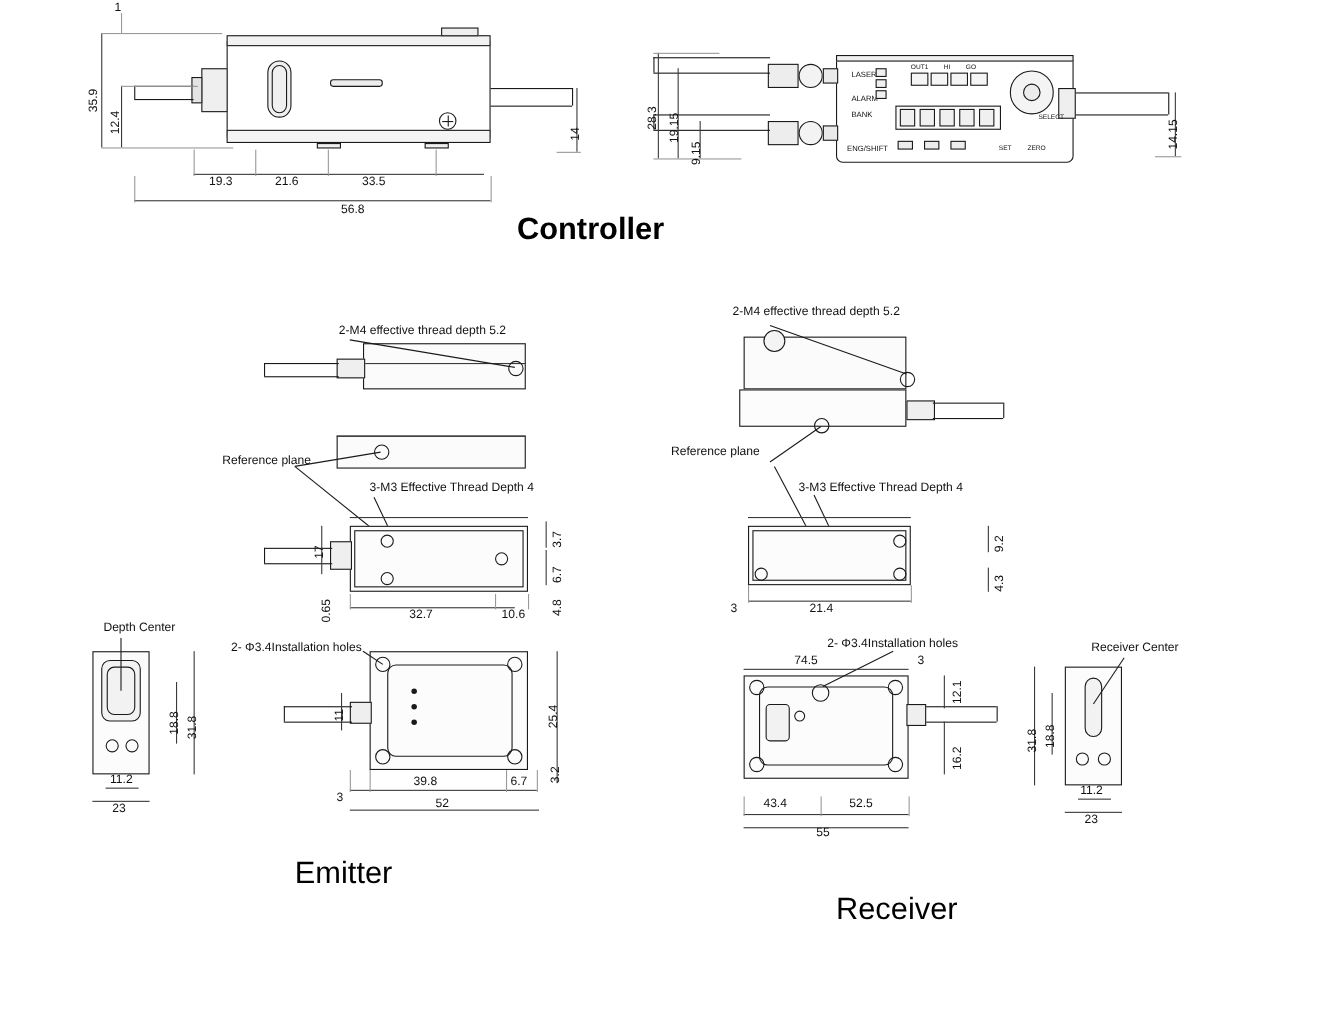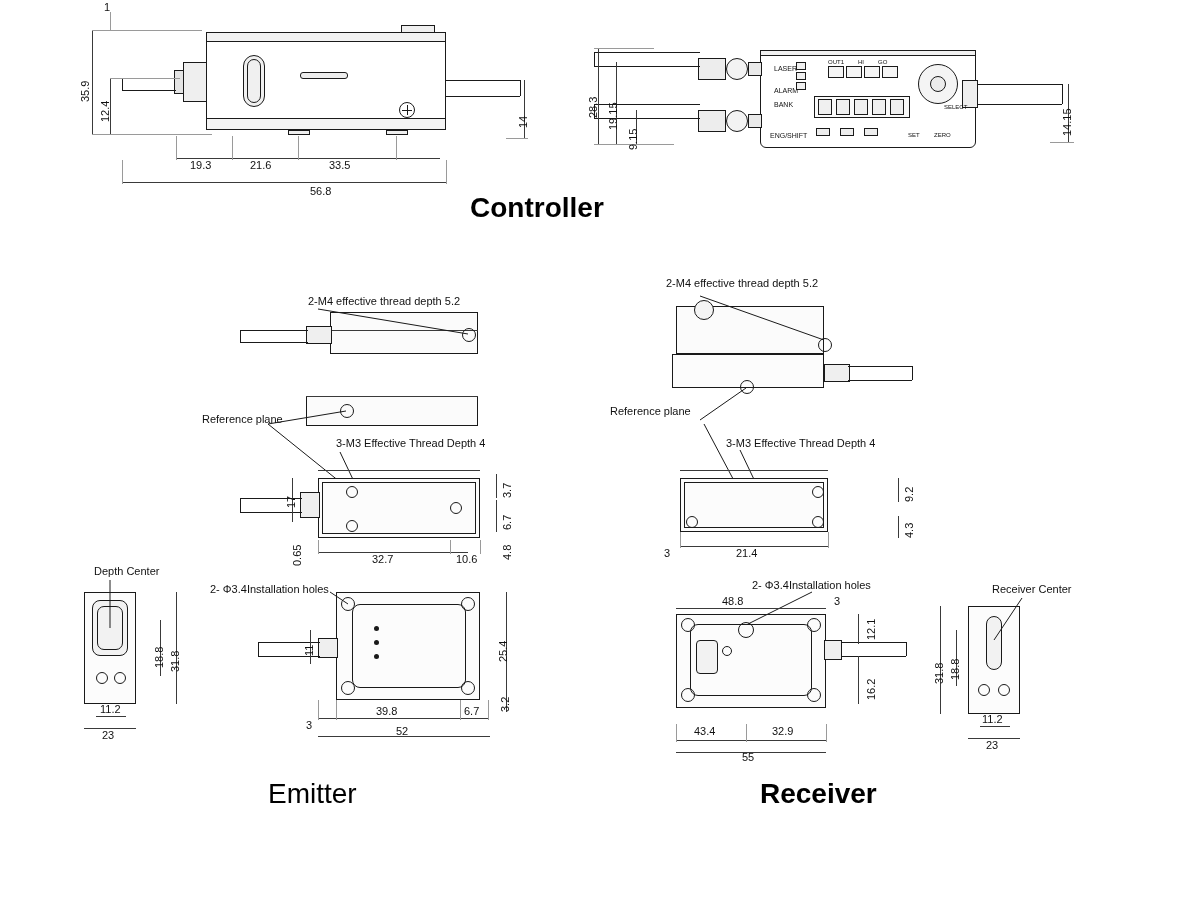--- a/index.html
+++ b/index.html
@@ -318,32 +318,32 @@
     <div class="ln h" style="left:842px;top:642px;width:64px;"></div>
     <div class="ln h" style="left:842px;top:656px;width:64px;"></div>
     <div class="ln v" style="left:906px;top:642px;height:14px;"></div>
 
     <svg width="1200" height="918">
       <line x1="812" y1="592" x2="748" y2="624" stroke="#1a1a1a" stroke-width="1"></line>
     </svg>
     <div class="lbl" style="left:752px;top:580px;">2- Φ3.4Installation holes</div>
 
     <div class="ln h thin" style="left:676px;top:608px;width:150px;"></div>
-    <div class="lbl" style="left:722px;top:596px;">48.8</div>
+    <div class="lbl" style="left:722px;top:596px;">74.5</div>
     <div class="lbl" style="left:834px;top:596px;">3</div>
     <div class="ln v thin" style="left:858px;top:614px;height:30px;"></div>
     <div class="lbl rot" style="left:866px;top:640px;">12.1</div>
     <div class="ln v thin" style="left:858px;top:656px;height:48px;"></div>
     <div class="lbl rot" style="left:866px;top:700px;">16.2</div>
     <div class="ln h thin" style="left:676px;top:740px;width:150px;"></div>
     <div class="ln v gray" style="left:676px;top:724px;height:18px;"></div>
     <div class="ln v gray" style="left:746px;top:724px;height:18px;"></div>
     <div class="ln v gray" style="left:826px;top:724px;height:18px;"></div>
     <div class="lbl" style="left:694px;top:726px;">43.4</div>
-    <div class="lbl" style="left:772px;top:726px;">32.9</div>
+    <div class="lbl" style="left:772px;top:726px;">52.5</div>
     <div class="ln h thin" style="left:676px;top:752px;width:150px;"></div>
     <div class="lbl" style="left:742px;top:752px;">55</div>
 
     <div class="box" style="left:968px;top:606px;width:52px;height:108px;background:#fcfcfc;"></div>
     <div class="boxr" style="left:986px;top:616px;width:16px;height:54px;border-radius:8px;background:#f2f2f2;"></div>
     <div class="circ" style="left:978px;top:684px;width:12px;height:12px;"></div>
     <div class="circ" style="left:998px;top:684px;width:12px;height:12px;"></div>
     <svg width="1200" height="918">
       <line x1="1022" y1="598" x2="994" y2="640" stroke="#1a1a1a" stroke-width="1"></line>
     </svg>
@@ -351,15 +351,15 @@
     <div class="ln v thin" style="left:940px;top:606px;height:108px;"></div>
     <div class="ln v thin" style="left:956px;top:630px;height:56px;"></div>
     <div class="lbl rot" style="left:934px;top:684px;">31.8</div>
     <div class="lbl rot" style="left:950px;top:680px;">18.8</div>
     <div class="ln h thin" style="left:980px;top:726px;width:30px;"></div>
     <div class="lbl" style="left:982px;top:714px;">11.2</div>
     <div class="ln h thin" style="left:968px;top:738px;width:52px;"></div>
     <div class="lbl" style="left:986px;top:740px;">23</div>
   </div>
 
-  <div class="sect" style="left:760px;top:780px;font-weight:bold;">Receiver</div>
+  <div class="sect" style="left:760px;top:812px;">Receiver</div>
 
 </div>
 
 </body></html>

